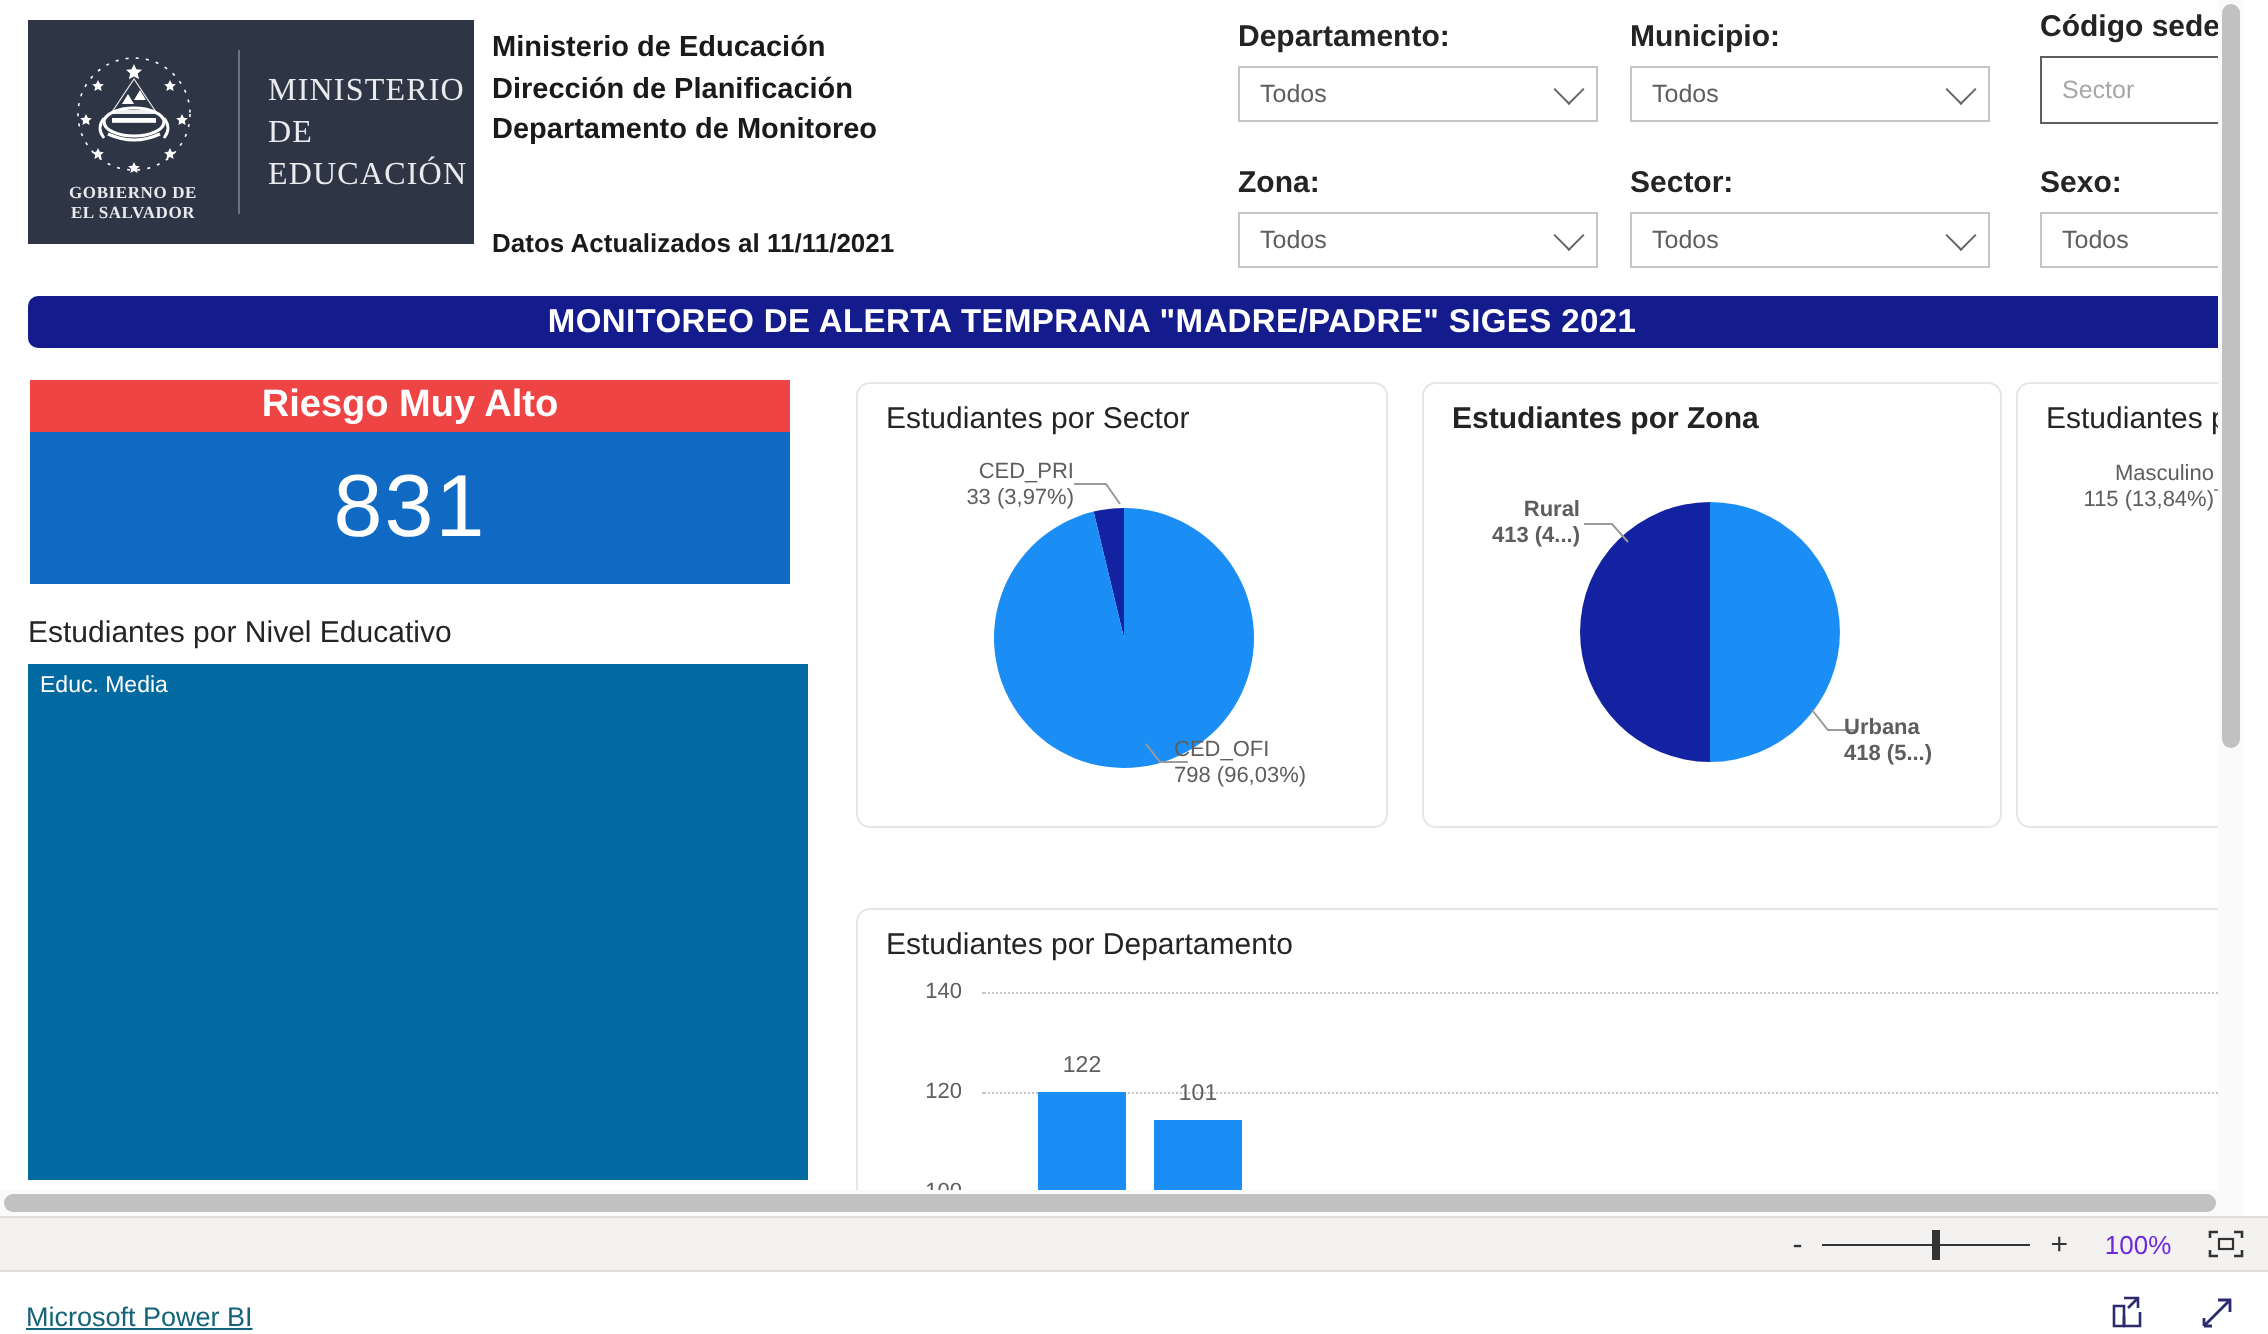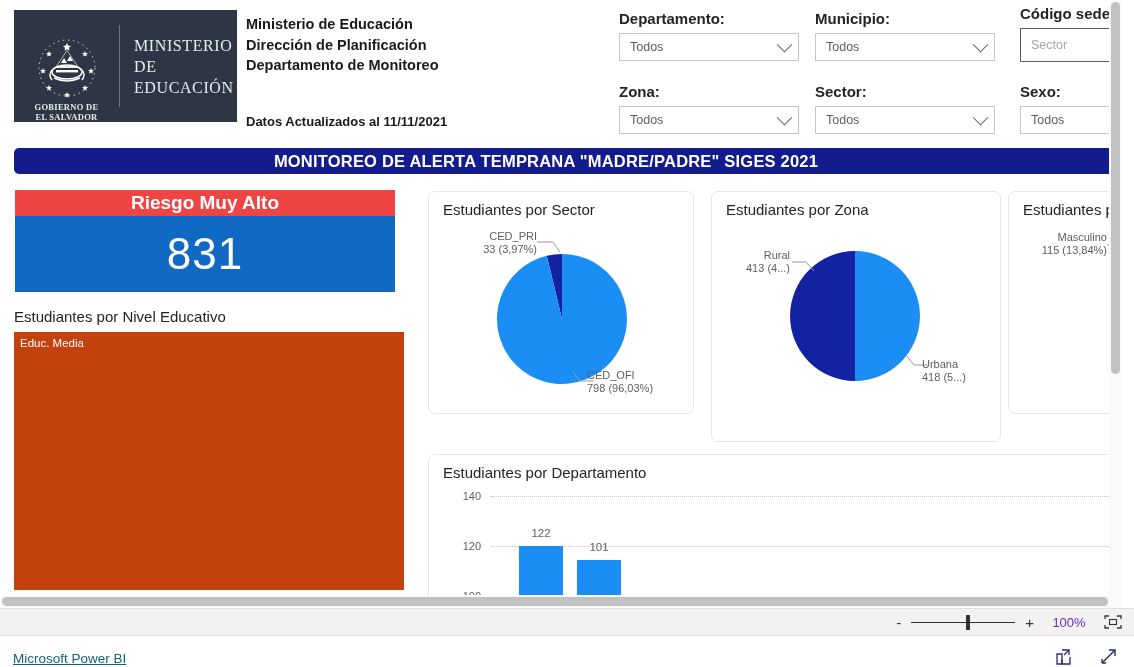--- a/index.html
+++ b/index.html
@@ -22,21 +22,21 @@
   
   .logo-box {
     position: absolute; left: 14px; top: 10px;
     width: 223px; height: 112px;
     background: #2e3645;
     display: flex; align-items: center;
   }
   .logo-left {
     width: 105px; height: 100%;
     display: flex; flex-direction: column;
-    align-items: center; justify-content: flex-end;
+    align-items: center; justify-content: center;
     padding-top: 4px;
   }
   .emblem {
     width: 62px; height: 62px;
     position: relative;
   }
   .logo-sub {
     color: #e8eaee; font-family: "Liberation Serif", serif;
     font-size: 8.5px; letter-spacing: .3px; line-height: 10px;
     text-align: center; margin-top: 3px; font-weight: 700;
@@ -316,21 +316,21 @@
     </div>
 
     <div class="kpi">
       <div class="kpi-head">Riesgo Muy Alto</div>
       <div class="kpi-body">831</div>
     </div>
 
     <div class="treemap-wrap">
       <div class="tm-title">Estudiantes por Nivel Educativo</div>
       <div class="treemap">
-        <div class="tm-cell" style="flex:42; background:#c2410c;">
+        <div class="tm-cell" style="flex:42; background:#0369a1;">
           <span class="lbl">Educ. Media</span>
         </div>
       </div>
     </div>
 
     <div class="vcard" style="left:428px; top:191px; width:266px; height:223px;">
       <div class="vtitle">Estudiantes por Sector</div>
 
       <svg style="position:absolute; left:58px; top:52px;" width="150" height="150" viewBox="0 0 150 150">
 
@@ -347,21 +347,21 @@
       <div class="plabel r" style="left:10px; top:38px; width:98px;">
         <div>CED_PRI</div>
         <div>33 (3,97%)</div>
       </div>
       <div class="plabel" style="left:158px; top:177px;">
         <div>CED_OFI</div>
         <div>798 (96,03%)</div>
       </div>
     </div>
 
-    <div class="vcard" style="left:711px; top:191px; width:290px; height:251px;">
+    <div class="vcard" style="left:711px; top:191px; width:290px; height:223px;font-weight:bold;">
       <div class="vtitle">Estudiantes por Zona</div>
 
       <svg style="position:absolute; left:71px; top:52px;" width="144" height="144" viewBox="0 0 144 144">
         <path d="M72 72 L72 7 A65 65 0 0 1 72 137 Z" fill="#1b8ef5"></path>
         <path d="M72 72 L72 137 A65 65 0 0 1 72 7 Z" fill="#1222a0"></path>
       </svg>
 
       <svg style="position:absolute; left:0; top:0;" width="290" height="223">
         <polyline points="80,70 94,70 102,79" fill="none" stroke="#9a9a9a" stroke-width="1"></polyline>
         <polyline points="216,173 202,173 194,163" fill="none" stroke="#9a9a9a" stroke-width="1"></polyline>

